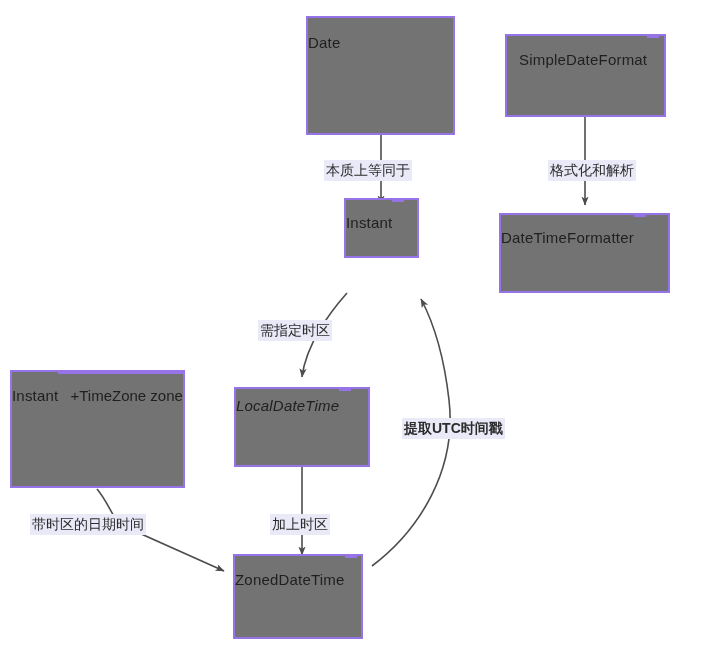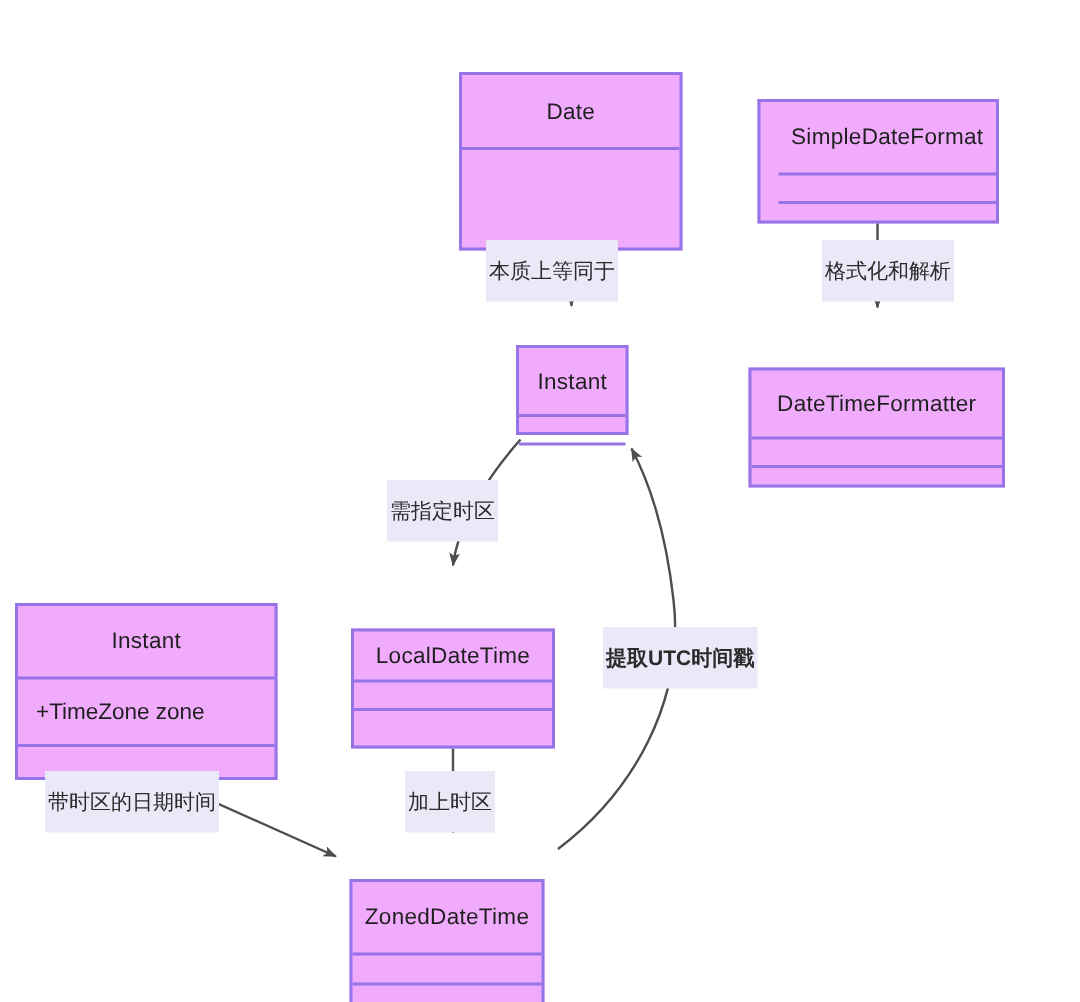--- a/index.html
+++ b/index.html
@@ -26,24 +26,22 @@
     left: 0;
     top: 0;
     width: 720px;
     height: 668px;
     pointer-events: none;
   }
   .uml-class {
     position: absolute;
     box-sizing: border-box;
     border: 2px solid #9673e6;
-    background: #f0abfc;
+    background: #737373;
     display: flex;
-    flex-direction: column;
-    margin-top: 32px;
   }
   .uml-title {
     flex: none;
     display: flex;
     align-items: center;
     justify-content: center;
     color: #1f1f1f;
     font-size: 15px;
     letter-spacing: .2px;
     white-space: nowrap;
@@ -62,21 +60,21 @@
     flex: none;
     border-top: 2px solid #9673e6;
   }
   .edge-label {
     position: absolute;
     background: #e9e9f8;
     color: #2b2b2b;
     font-size: 14px;
     line-height: 19px;
     white-space: nowrap;
-    padding: 11px 2px;
+    padding: 1px 2px;
   }
 </style>
 </head>
 <body>
 
 <div id="diagram-canvas">
 
   <svg class="edge-layer" width="720" height="668" viewBox="0 0 720 668">
     <defs>
       <marker id="arrowhead" markerWidth="10" markerHeight="10" refX="8.4" refY="3.6" orient="auto" markerUnits="userSpaceOnUse">
@@ -120,21 +118,21 @@
     <div class="uml-methods" style="height:15px;"></div>
   </div>
 
   <div class="uml-class" style="left:10px; top:370px; width:175px; height:118px;">
     <div class="uml-title" style="height:47px;">Instant</div>
     <div class="uml-attrs" style="height:43px;">+TimeZone zone</div>
     <div class="uml-methods" style="height:24px;"></div>
   </div>
 
   <div class="uml-class" style="left:234px; top:387px; width:136px; height:80px;">
-    <div class="uml-title" style="height:32px;">LocalDateTime</div>
+    <div class="uml-title" style="height:32px;font-style:italic;">LocalDateTime</div>
     <div class="uml-attrs" style="height:17px;"></div>
     <div class="uml-methods" style="height:15px;"></div>
   </div>
 
   <div class="uml-class" style="left:233px; top:554px; width:130px; height:85px;">
     <div class="uml-title" style="height:47px;">ZonedDateTime</div>
     <div class="uml-attrs" style="height:18px;"></div>
     <div class="uml-methods" style="height:16px;"></div>
   </div>
 

